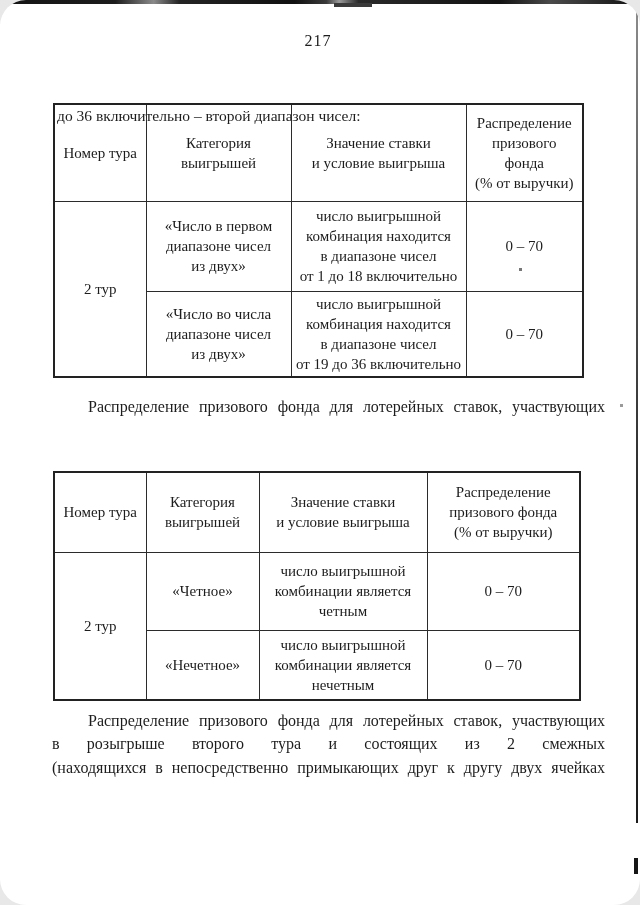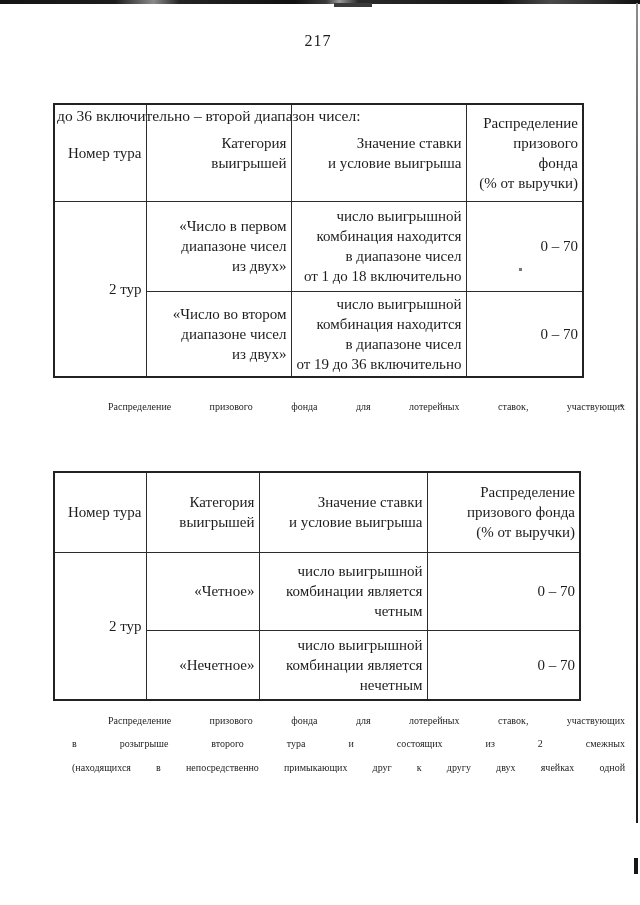--- a/index.html
+++ b/index.html
@@ -4,20 +4,21 @@
 <style>
   html,body{margin:0;padding:0;background:#e8e8e8;}
   .page{
     position:relative;
     width:640px;height:905px;
     margin:0 auto;
     background:#ffffff;
     font-family:"Liberation Serif","DejaVu Serif",serif;
     color:#1d1d1d;
     overflow:hidden;
+    border-radius:26px;
   }
   
   .top-bar{
     position:absolute;top:0;left:0;width:640px;height:4px;
     background:linear-gradient(90deg,#141414 0%,#1c1c1c 18%,#8a8a8a 24%,#242424 28%,#101010 46%,#3a3a3a 51%,#9a9a9a 53%,#2a2a2a 56%,#121212 78%,#4a4a4a 86%,#101010 100%);
   }
   .top-bar-blob{
     position:absolute;top:3px;left:334px;width:38px;height:4px;background:#3a3a3a;
   }
   .right-line{
@@ -40,29 +41,29 @@
 
   table.t{
     position:absolute;left:53px;
     border-collapse:collapse;table-layout:fixed;
     border:2px solid #222;
   }
   .t1{top:103px;width:529px;}
   .t2{top:471px;width:526px;}
   table.t td{
     border:1.5px solid #2b2b2b;
-    text-align:right;vertical-align:middle;
+    text-align:center;vertical-align:middle;
     white-space:pre-line;
     padding:2px 4px;
     font-size:15px;line-height:20px;
     overflow:hidden;
   }
   .t2 td{line-height:21px;}
 
-  .para{position:absolute;left:72px;width:553px;font-size:10px;}
+  .para{position:absolute;left:52px;width:553px;font-size:16px;}
   .p1{top:395px;}
   .p2{top:709px;}
   .jline{
     text-align:justify;
     text-align-last:justify;
     line-height:23.4px;
     height:23.4px;
     overflow:hidden;
   }
   .jline.indent{padding-left:36px;}
@@ -108,21 +109,21 @@
         <td>«Число в первом
 диапазоне чисел
 из двух»</td>
         <td>число выигрышной
 комбинация находится
 в диапазоне чисел
 от 1 до 18 включительно</td>
         <td>0 – 70</td>
       </tr>
       <tr style="height:83px">
-        <td>«Число во втором
+        <td>«Число во числа
 диапазоне чисел
 из двух»</td>
         <td>число выигрышной
 комбинация находится
 в диапазоне чисел
 от 19 до 36 включительно</td>
         <td>0 – 70</td>
       </tr>
     </tbody>
   </table>

